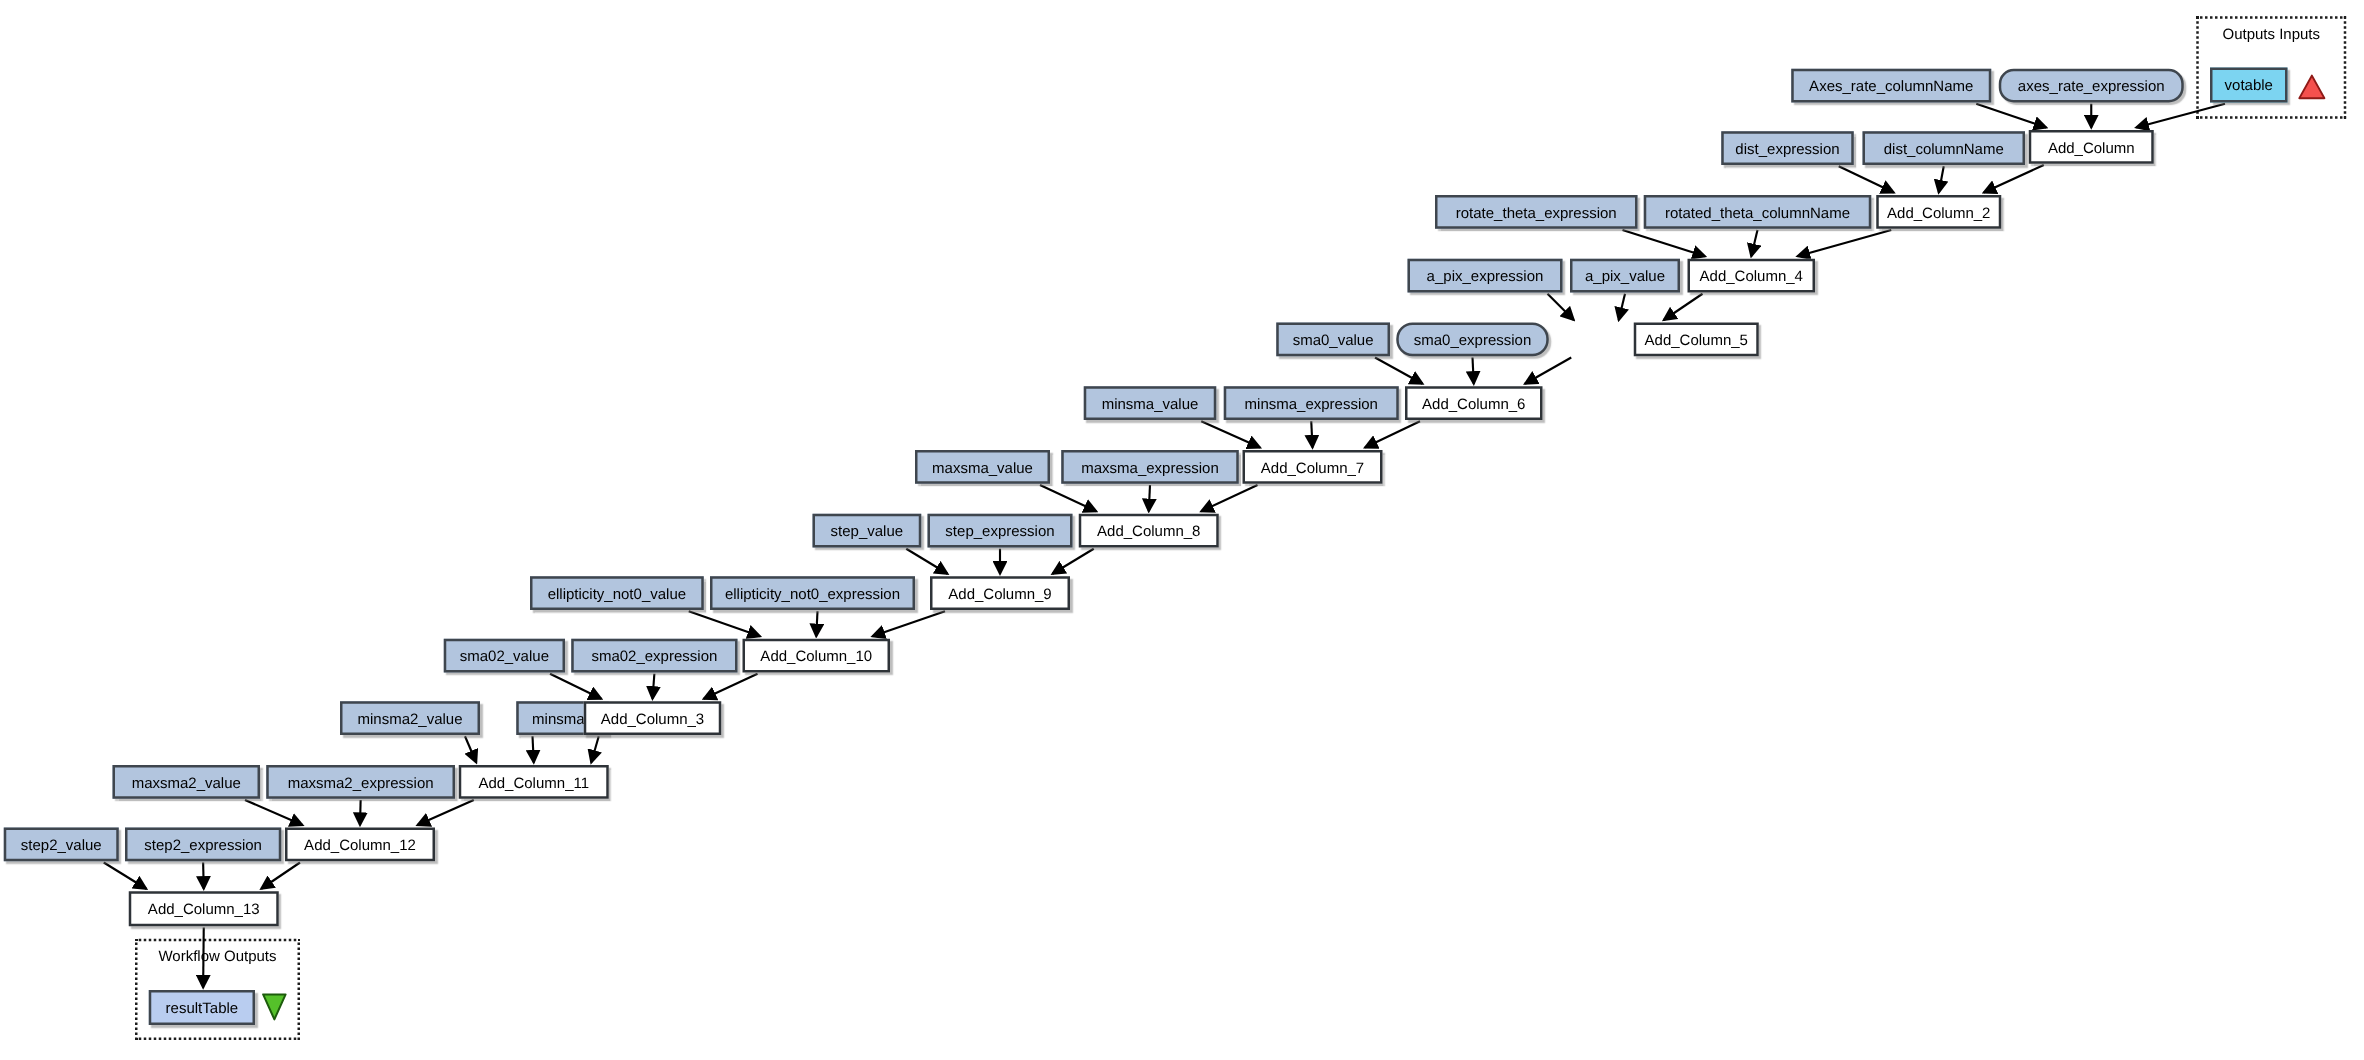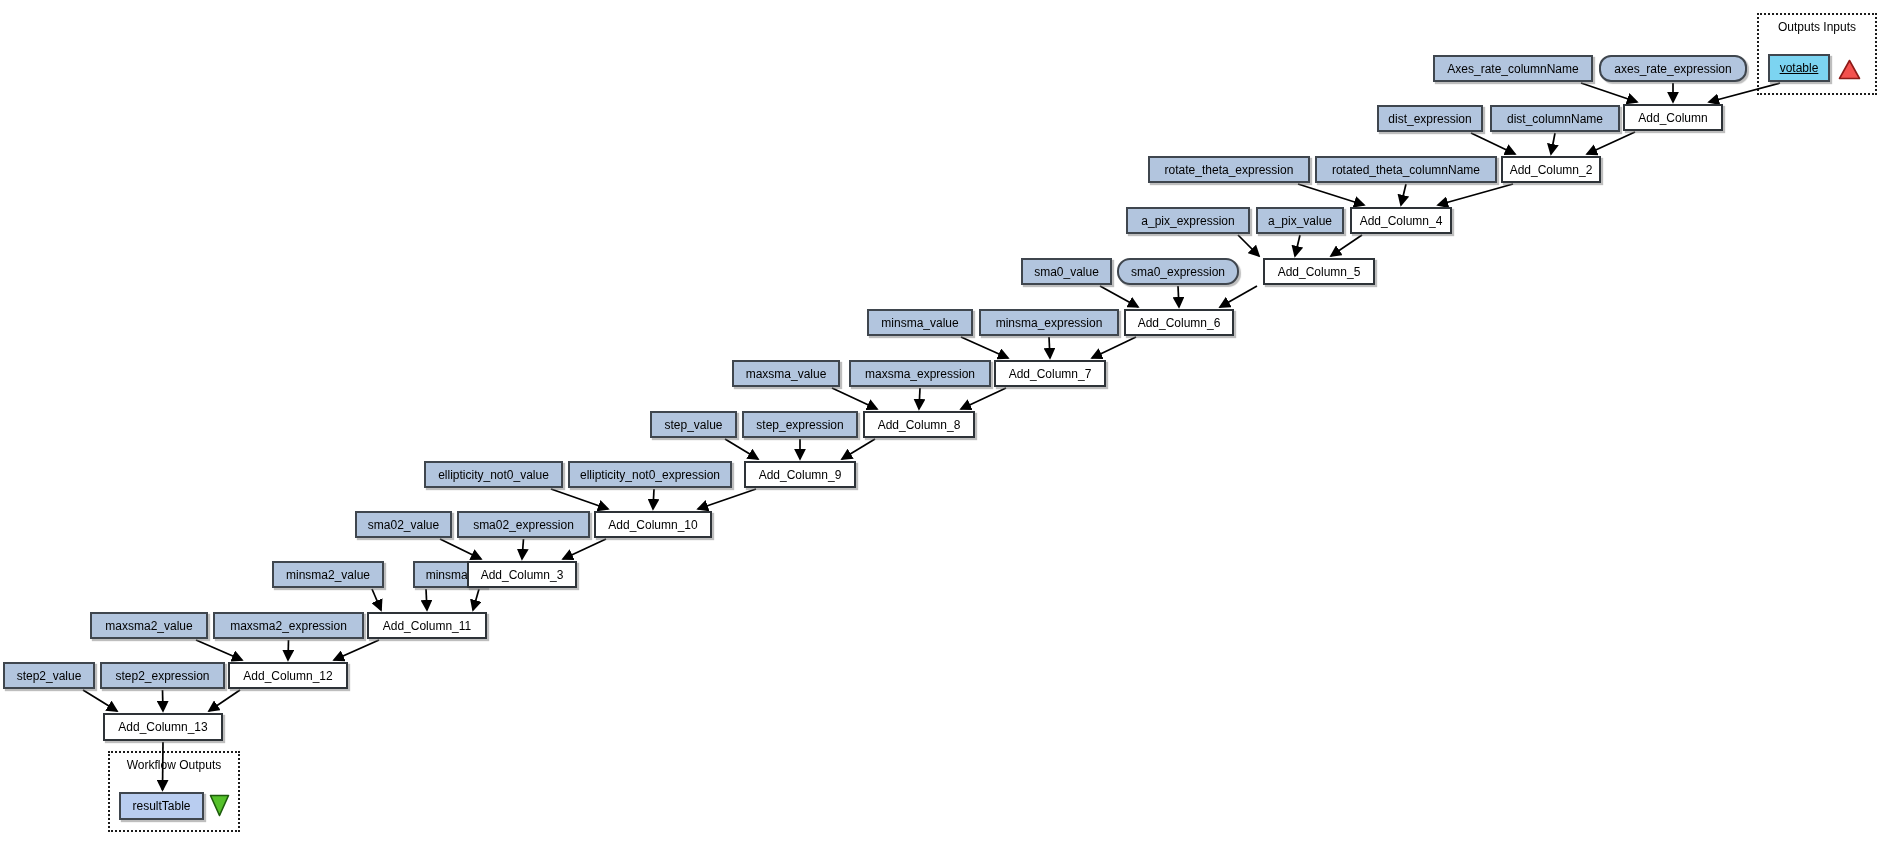--- a/index.html
+++ b/index.html
@@ -4,21 +4,21 @@
 <style>
   html,body{margin:0;padding:0;background:#ffffff;}
   #canvas{position:relative;width:1891px;height:848px;background:#ffffff;
           font-family:"Liberation Sans",sans-serif;overflow:hidden;}
   #edges{position:absolute;left:0;top:0;z-index:1;}
   .node{position:absolute;z-index:2;display:flex;align-items:center;justify-content:center;
         font-size:12px;line-height:1;color:#000;box-sizing:border-box;white-space:nowrap;
         box-shadow:2px 2px 1px rgba(110,110,110,0.45);}
   .param{background:var(--param-fill);border:2px solid var(--param-border);}
   .processor{background:var(--processor-fill);border:2px solid var(--processor-border);}
-  .input{background:var(--input-fill);border:2px solid var(--param-border);text-decoration:underline;}
+  .input{background:var(--input-fill);border:2px solid var(--param-border);}
   .output{background:var(--output-fill);border:2px solid var(--param-border);}
   .group{position:absolute;z-index:0;border:2px dotted #1c1c1c;box-sizing:border-box;background:transparent;}
   .group-label{position:absolute;z-index:1;font-size:12px;color:#000;text-align:center;white-space:nowrap;}
   .port-marker{position:absolute;z-index:2;}
 </style>
 </head>
 <body>
 
 <div id="canvas" style="--param-fill: #b2c5de; --param-border: #3f464e; --processor-fill: #ffffff; --processor-border: #2e3338; --input-fill: #7cd4f1; --output-fill: #b9cdf0;">
   <svg id="edges" width="1891" height="848">
@@ -96,21 +96,21 @@
     <div class="node param" style="left: 457px; top: 511px; width: 133px; height: 27px;">sma02_expression</div>
     <div class="node param" style="left: 272px; top: 561px; width: 112px; height: 27px;">minsma2_value</div>
     <div class="node param" style="left: 389px; top: 561px; width: 74px; height: 27px; margin-left: 24px;">minsma2</div>
     <div class="node param" style="left: 90px; top: 612px; width: 118px; height: 27px;">maxsma2_value</div>
     <div class="node param" style="left: 213px; top: 612px; width: 151px; height: 27px;">maxsma2_expression</div>
     <div class="node param" style="left: 3px; top: 662px; width: 92px; height: 27px;">step2_value</div>
     <div class="node param" style="left: 100px; top: 662px; width: 125px; height: 27px;">step2_expression</div>
     <div class="node processor" style="left: 1623px; top: 104px; width: 100px; height: 27px;">Add_Column</div>
     <div class="node processor" style="left: 1501px; top: 156px; width: 100px; height: 27px;">Add_Column_2</div>
     <div class="node processor" style="left: 1350px; top: 207px; width: 102px; height: 27px;">Add_Column_4</div>
-    <div class="node processor" style="left: 1263px; top: 258px; width: 112px; height: 27px;">Add_Column_5</div>
+    <div class="node processor" style="left: 1307px; top: 258px; width: 100px; height: 27px;">Add_Column_5</div>
     <div class="node processor" style="left: 1124px; top: 309px; width: 110px; height: 27px;">Add_Column_6</div>
     <div class="node processor" style="left: 994px; top: 360px; width: 112px; height: 27px;">Add_Column_7</div>
     <div class="node processor" style="left: 863px; top: 411px; width: 112px; height: 27px;">Add_Column_8</div>
     <div class="node processor" style="left: 744px; top: 461px; width: 112px; height: 27px;">Add_Column_9</div>
     <div class="node processor" style="left: 594px; top: 511px; width: 118px; height: 27px;">Add_Column_10</div>
     <div class="node processor" style="left: 467px; top: 561px; width: 110px; height: 27px;">Add_Column_3</div>
     <div class="node processor" style="left: 367px; top: 612px; width: 120px; height: 27px;">Add_Column_11</div>
     <div class="node processor" style="left: 228px; top: 662px; width: 120px; height: 27px;">Add_Column_12</div>
     <div class="node processor" style="left: 103px; top: 713px; width: 120px; height: 28px;">Add_Column_13</div>
     <svg class="port-marker" width="23" height="21" style="left: 1838px; top: 59px;">

